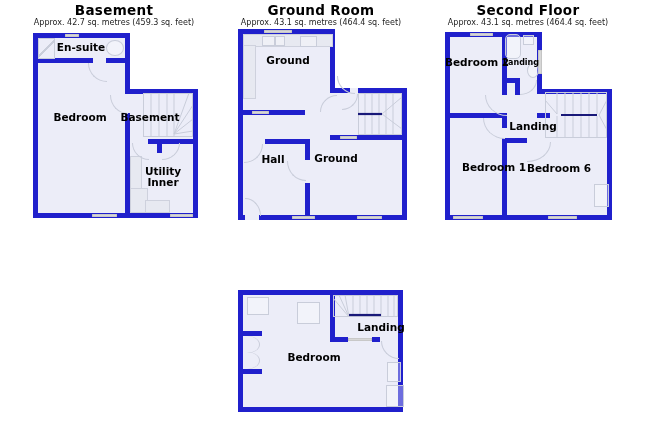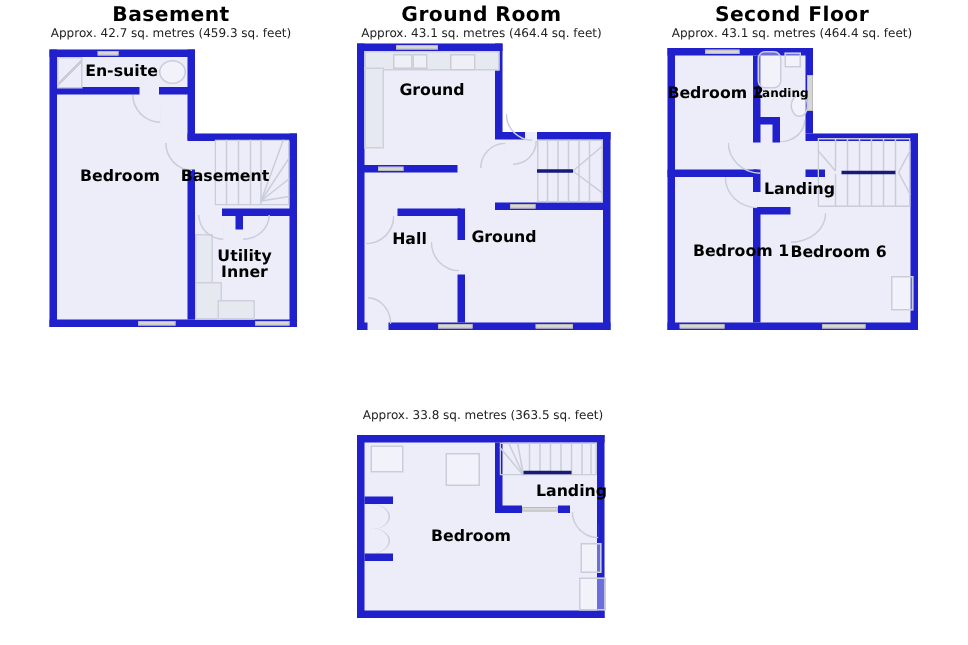--- a/index.html
+++ b/index.html
@@ -208,21 +208,20 @@
     <div class="fx" style="left:594px;top:184px;width:13px;height:21px"></div>
 
     <div class="lbl" style="left:477px;top:63px">Bedroom 2</div>
     <div class="lbl sm" style="left:521px;top:63px">Landing</div>
     <div class="lbl" style="left:533px;top:127px">Landing</div>
     <div class="lbl" style="left:494px;top:168px">Bedroom 1</div>
     <div class="lbl" style="left:559px;top:169px">Bedroom 6</div>
   </section>
 
   <section>
-    <div class="sub" style="left:322px;top:277px">Approx. 33.8 sq. metres (363.5 sq. feet)</div>
 
     <div class="fill" style="left:238px;top:290px;width:165px;height:122px"></div>
 
     <div class="wall" style="left:238px;top:290px;width:165px;height:5px"></div>
     <div class="wall" style="left:238px;top:290px;width:5px;height:122px"></div>
     <div class="wall" style="left:238px;top:407px;width:165px;height:5px"></div>
     <div class="wall" style="left:398px;top:290px;width:5px;height:122px"></div>
 
     <div class="wall" style="left:330px;top:295px;width:5px;height:44px"></div>
     <div class="wall" style="left:330px;top:337px;width:18px;height:4.5px"></div>

